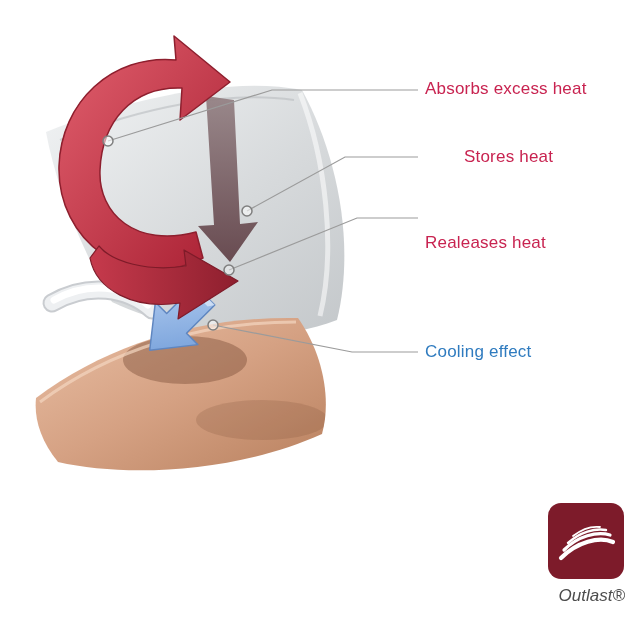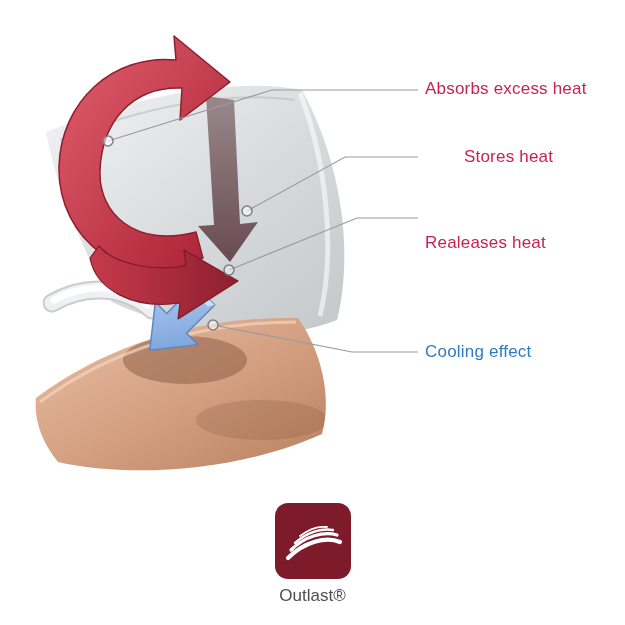--- a/index.html
+++ b/index.html
@@ -23,21 +23,22 @@
   .label-absorbs{left:425px;top:79px;}
   .label-stores{left:425px;top:147px;margin-left:39px;}
   .label-releases{left:425px;top:208px;margin-top:25px;}
   .label-cooling{left:425px;top:342px;text-align:center;}
   .logo-wrap{
     position:absolute;
     left:0;right:0;
     top:502px;
     display:flex;
     flex-direction:column;
-    align-items:center;
+    align-items:flex-end;
+    font-style:italic;
   }
   .logo-text{
     margin-top:6px;
     font-size:17px;
     color:#4d4d4d;
   }
 </style>
 </head>
 <body>
 

